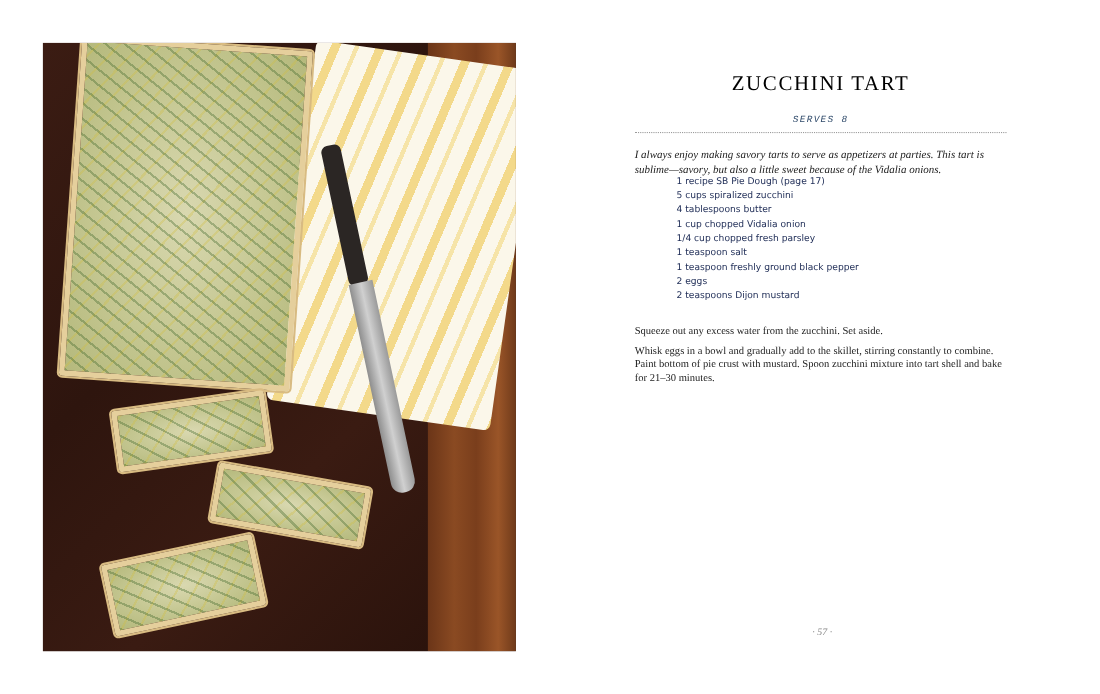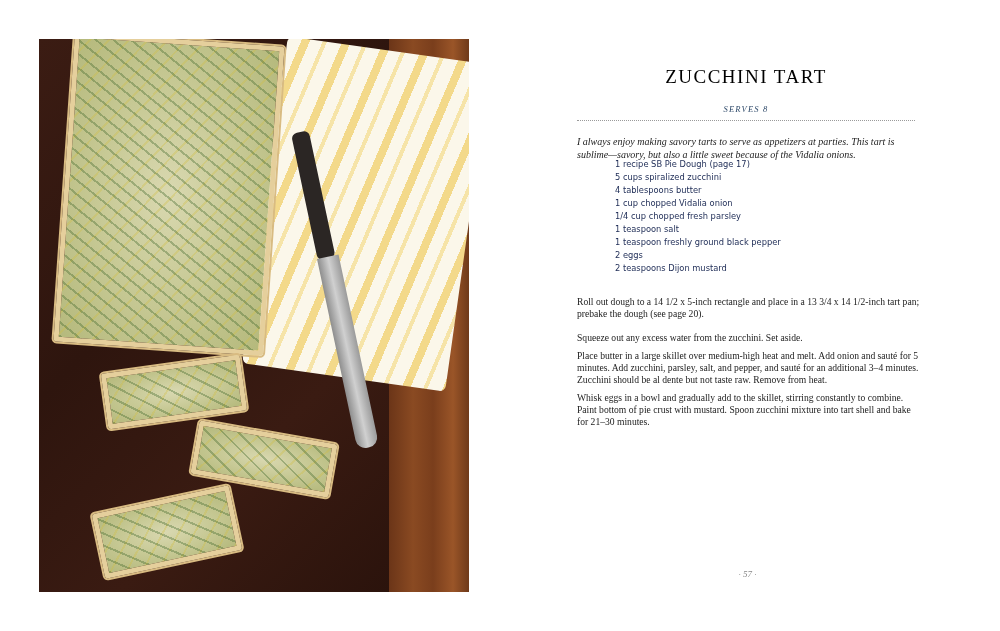--- a/index.html
+++ b/index.html
@@ -9,21 +9,21 @@
   .table-wood { position:absolute; left:350px; top:0; width:80px; height:553px; background:linear-gradient(90deg,#6b3518 0%,#8a4a22 30%,#7a3e1c 55%,#9a5528 80%,#6f3a1a 100%); }
   .tart { position:absolute; background:radial-gradient(ellipse at center,#d9d8b0 0%,#c7c995 50%,#b5b97c 100%); border:5px solid #e5cf9c; border-radius:3px; box-shadow:0 0 0 2px #d8bb82; }
   .tart::after { content:""; position:absolute; inset:0; background:
       repeating-linear-gradient(35deg, rgba(60,100,40,0.35) 0 2px, transparent 2px 11px),
       repeating-linear-gradient(-50deg, rgba(210,190,60,0.3) 0 2px, transparent 2px 14px); }
   .towel { position:absolute; background:repeating-linear-gradient(105deg,#fbf7ea 0 14px,#f3d98a 14px 22px,#fbf7ea 22px 34px,#f6e4a8 34px 38px); border-radius:6px; }
   .knife-handle { position:absolute; left:252px; top:95px; width:18px; height:130px; background:#2b2624; border-radius:6px; transform:rotate(-12deg); transform-origin:top left; }
   .knife-blade { position:absolute; left:278px; top:220px; width:22px; height:195px; background:linear-gradient(90deg,#8e8e8e,#d0d0d0,#9a9a9a); border-radius:0 0 10px 10px; transform:rotate(-12deg); transform-origin:top left; }
 
   .page-title { position:absolute; left:577px; top:66px; width:338px; text-align:center; font-size:19px; letter-spacing:1.5px; color:#000000; }
-  .serves { position:absolute; left:577px; top:104px; width:338px; text-align:center; font-size:8.5px; font-style:italic; letter-spacing:1.2px; color:#2f4a6a; }
+  .serves { position:absolute; left:577px; top:104px; width:338px; text-align:center; font-size:8.5px; font-style:italic; letter-spacing:1.2px; color:#2f4a6a;font-family:Liberation Mono, monospace; }
   .dotted { position:absolute; left:577px; top:120px; width:338px; border-top:1px dotted #9a9a9a; }
   .intro { position:absolute; left:577px; top:135px; width:345px; font-size:10px; font-style:italic; line-height:13px; color:#222; }
   .ingredients { position:absolute; left:615px; top:158px; list-style:none; margin:0; padding:0; font-family:"DejaVu Sans", sans-serif; font-size:8.3px; line-height:13px; color:#1d2b55; }
   .steps { position:absolute; left:577px; top:296px; width:345px; font-size:9.6px; line-height:12px; color:#222; }
   .steps p { margin:0 0 6px 0; }
   .page-num { position:absolute; left:700px; top:569px; width:95px; text-align:center; font-size:9px; color:#888;font-style:italic; }
 </style>
 </head>
 <body>
 
@@ -50,19 +50,17 @@
   <li>4 tablespoons butter</li>
   <li>1 cup chopped Vidalia onion</li>
   <li>1/4 cup chopped fresh parsley</li>
   <li>1 teaspoon salt</li>
   <li>1 teaspoon freshly ground black pepper</li>
   <li>2 eggs</li>
   <li>2 teaspoons Dijon mustard</li>
 </ul>
 
 <div class="steps">
-  <p style="margin-bottom:12px;">Roll out dough to a 14 1/2 x 5-inch rectangle and place in a 13 3/4 x 14 1/2-inch tart pan; prebake the dough (see page 20).</p>
   <p>Squeeze out any excess water from the zucchini. Set aside.</p>
-  <p>Place butter in a large skillet over medium-high heat and melt. Add onion and sauté for 5 minutes. Add zucchini, parsley, salt, and pepper, and sauté for an additional 3–4 minutes. Zucchini should be al dente but not taste raw. Remove from heat.</p>
   <p>Whisk eggs in a bowl and gradually add to the skillet, stirring constantly to combine. Paint bottom of pie crust with mustard. Spoon zucchini mixture into tart shell and bake for 21–30 minutes.</p>
 </div>
 
 <div class="page-num">· 57 ·</div>
 
 </body></html>

